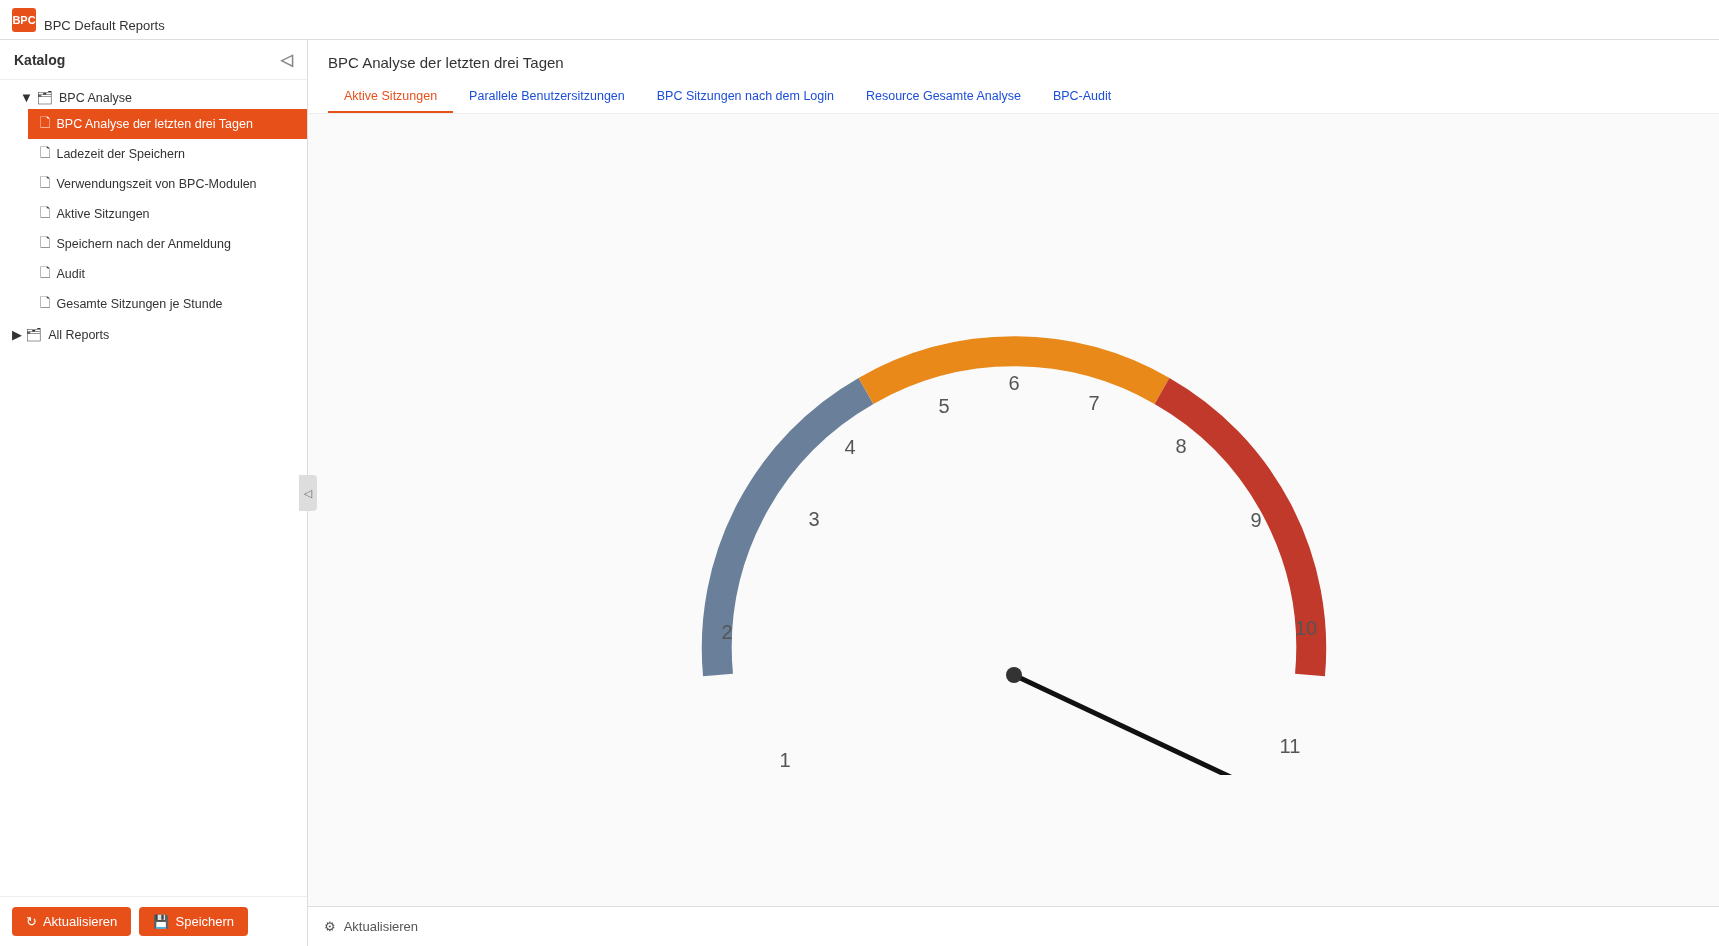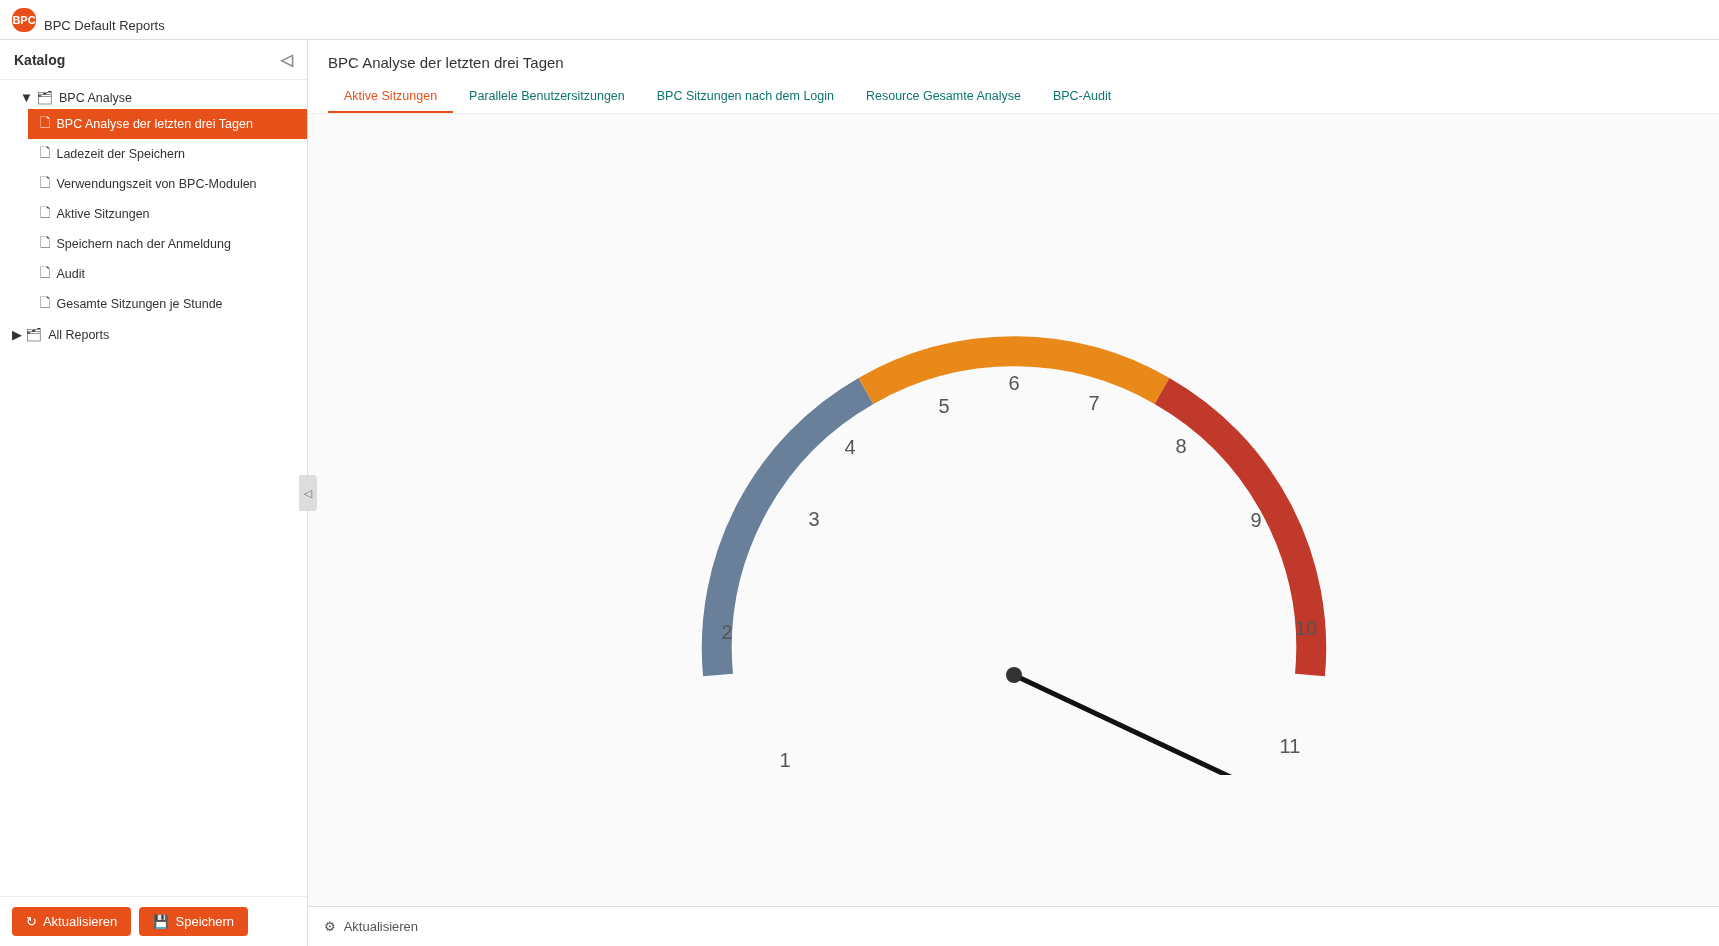--- a/index.html
+++ b/index.html
@@ -11,21 +11,21 @@
       background: #fff;
       border-bottom: 1px solid #ddd;
       display: flex;
       align-items: center;
       padding: 0 12px;
       gap: 8px;
     }
     #topbar .app-icon {
       width: 24px; height: 24px;
       background: #e8501a;
-      border-radius: 11px;
+      border-radius: 3px;
       display: flex; align-items: center; justify-content: center;
       color: #fff; font-size: 11px; font-weight: bold;
     }
     #topbar .app-title { font-size: 13px; color: #333; font-weight: 500; margin-top: 12px; }
 
     
     #main-layout {
       display: flex;
       height: calc(946px - 40px);
     }
@@ -147,21 +147,21 @@
 
     
     #tabs {
       display: flex;
       gap: 0;
     }
     .tab {
       padding: 8px 16px;
       cursor: pointer;
       font-size: 12.5px;
-      color: #0f766e;
+      color: #1d4ed8;
       border-bottom: 2px solid transparent;
       white-space: nowrap;
     }
     .tab.active {
       color: #e8501a;
       border-bottom: 2px solid #e8501a;
     }
 
     
     #chart-area {

